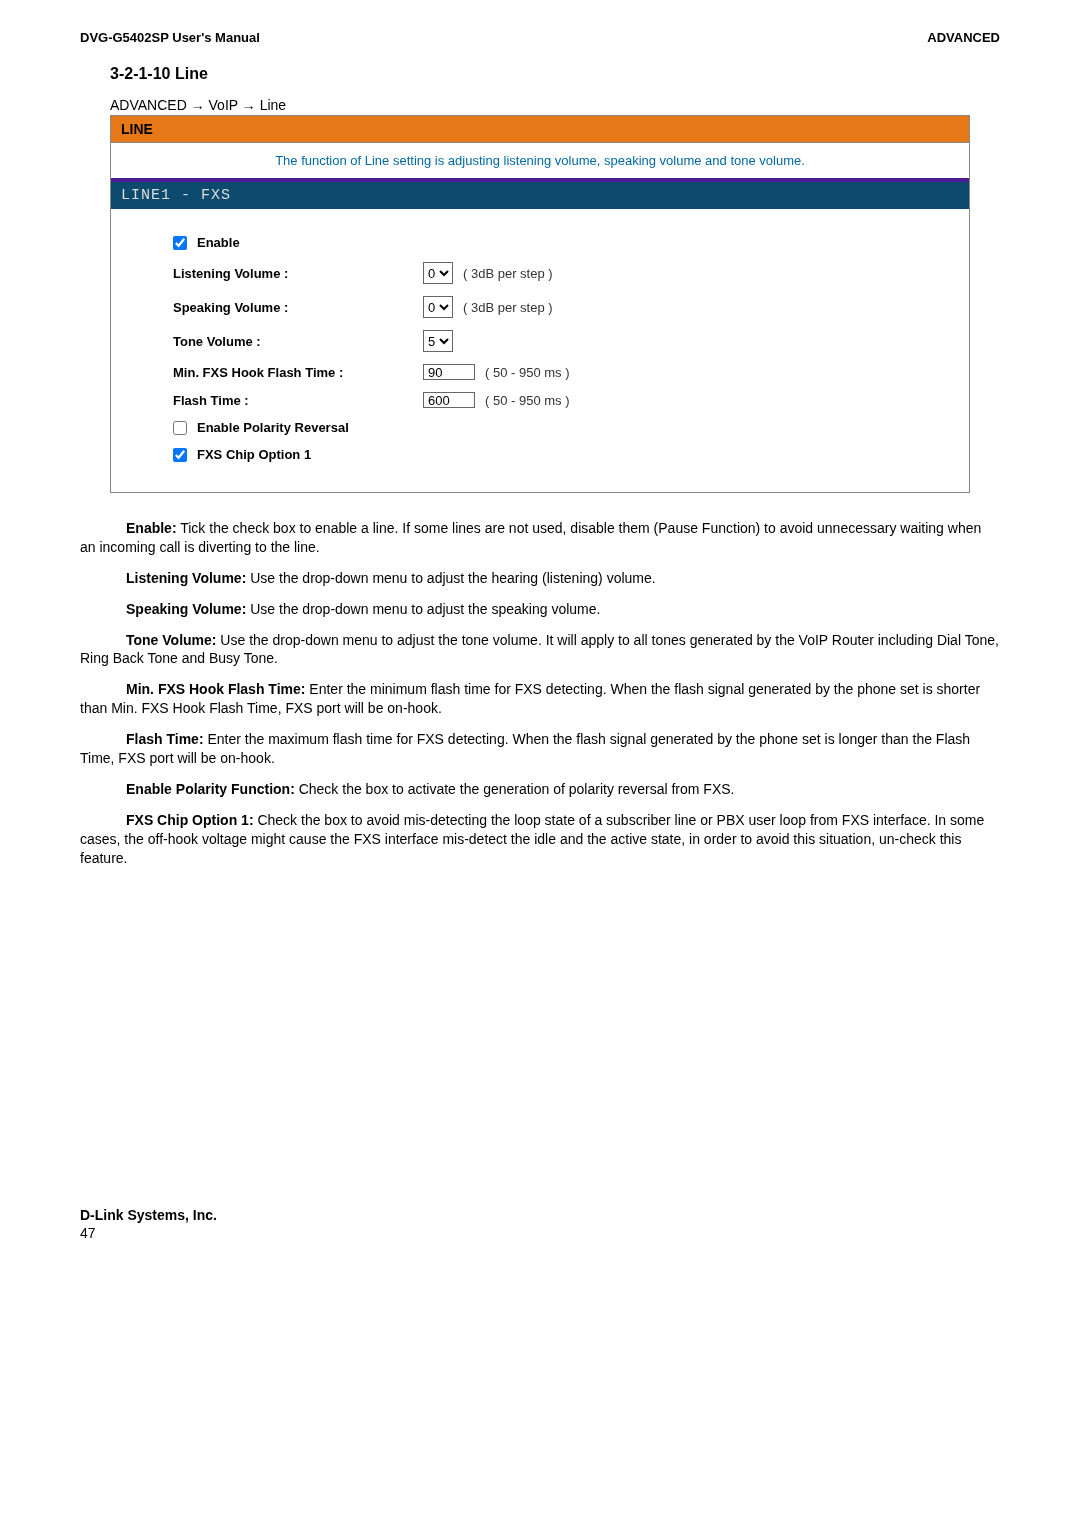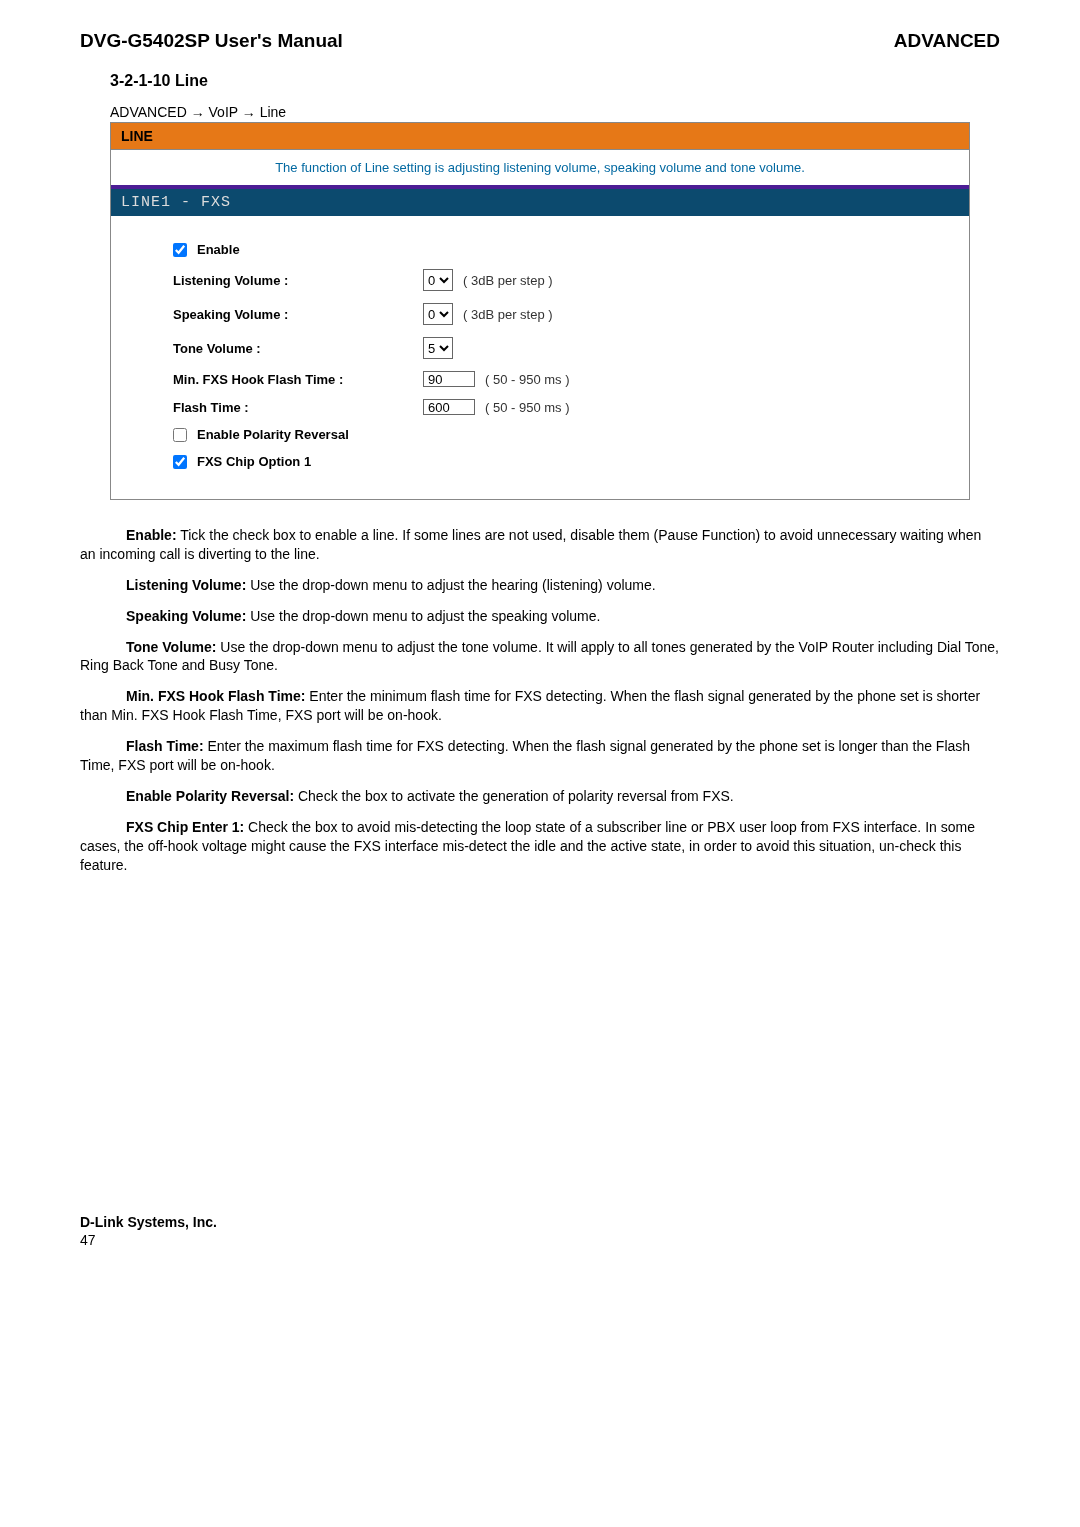--- a/index.html
+++ b/index.html
@@ -11,21 +11,21 @@
     background: #fff;
     width: 1080px;
   }
   .page {
     padding: 30px 80px 40px 80px;
   }
   .header-row {
     display: flex;
     justify-content: space-between;
     font-weight: bold;
-    font-size: 19px;
+    font-size: 13px;
     margin-bottom: 20px;
   }
   .section-indent {
     padding-left: 30px;
     padding-right: 30px;
   }
   .section-title {
     font-weight: bold;
     font-size: 16px;
     margin-bottom: 14px;
@@ -214,22 +214,22 @@
     </div>
   </div>
 
   <div class="paras">
     <p><span class="term">Enable:</span><span> Tick the check box to enable a line. If some lines are not used, disable them (Pause Function) to avoid unnecessary waiting when an incoming call is diverting to the line.</span></p>
     <p><span class="term">Listening Volume:</span><span> Use the drop-down menu to adjust the hearing (listening) volume.</span></p>
     <p><span class="term">Speaking Volume:</span><span> Use the drop-down menu to adjust the speaking volume.</span></p>
     <p><span class="term">Tone Volume:</span><span> Use the drop-down menu to adjust the tone volume. It will apply to all tones generated by the VoIP Router including Dial Tone, Ring Back Tone and Busy Tone.</span></p>
     <p><span class="term">Min. FXS Hook Flash Time:</span><span> Enter the minimum flash time for FXS detecting. When the flash signal generated by the phone set is shorter than Min. FXS Hook Flash Time, FXS port will be on-hook.</span></p>
     <p><span class="term">Flash Time:</span><span>   Enter the maximum flash time for FXS detecting. When the flash signal generated by the phone set is longer than the Flash Time, FXS port will be on-hook.</span></p>
-    <p><span class="term">Enable Polarity Reversal:</span><span> Check the box to activate the generation of polarity reversal from FXS.</span></p>
-    <p><span class="term">FXS Chip Enter 1:</span><span> Check the box to avoid mis-detecting the loop state of a subscriber line or PBX user loop from FXS interface. In some cases, the off-hook voltage might cause the FXS interface mis-detect the idle and the active state, in order to avoid this situation, un-check this feature.</span></p>
+    <p><span class="term">Enable Polarity Function:</span><span> Check the box to activate the generation of polarity reversal from FXS.</span></p>
+    <p><span class="term">FXS Chip Option 1:</span><span> Check the box to avoid mis-detecting the loop state of a subscriber line or PBX user loop from FXS interface. In some cases, the off-hook voltage might cause the FXS interface mis-detect the idle and the active state, in order to avoid this situation, un-check this feature.</span></p>
   </div>
 
   <div class="footer">
     <span>D-Link Systems, Inc.</span>
     <span class="pg">47</span>
   </div>
 
 </div>
 
 </body></html>

